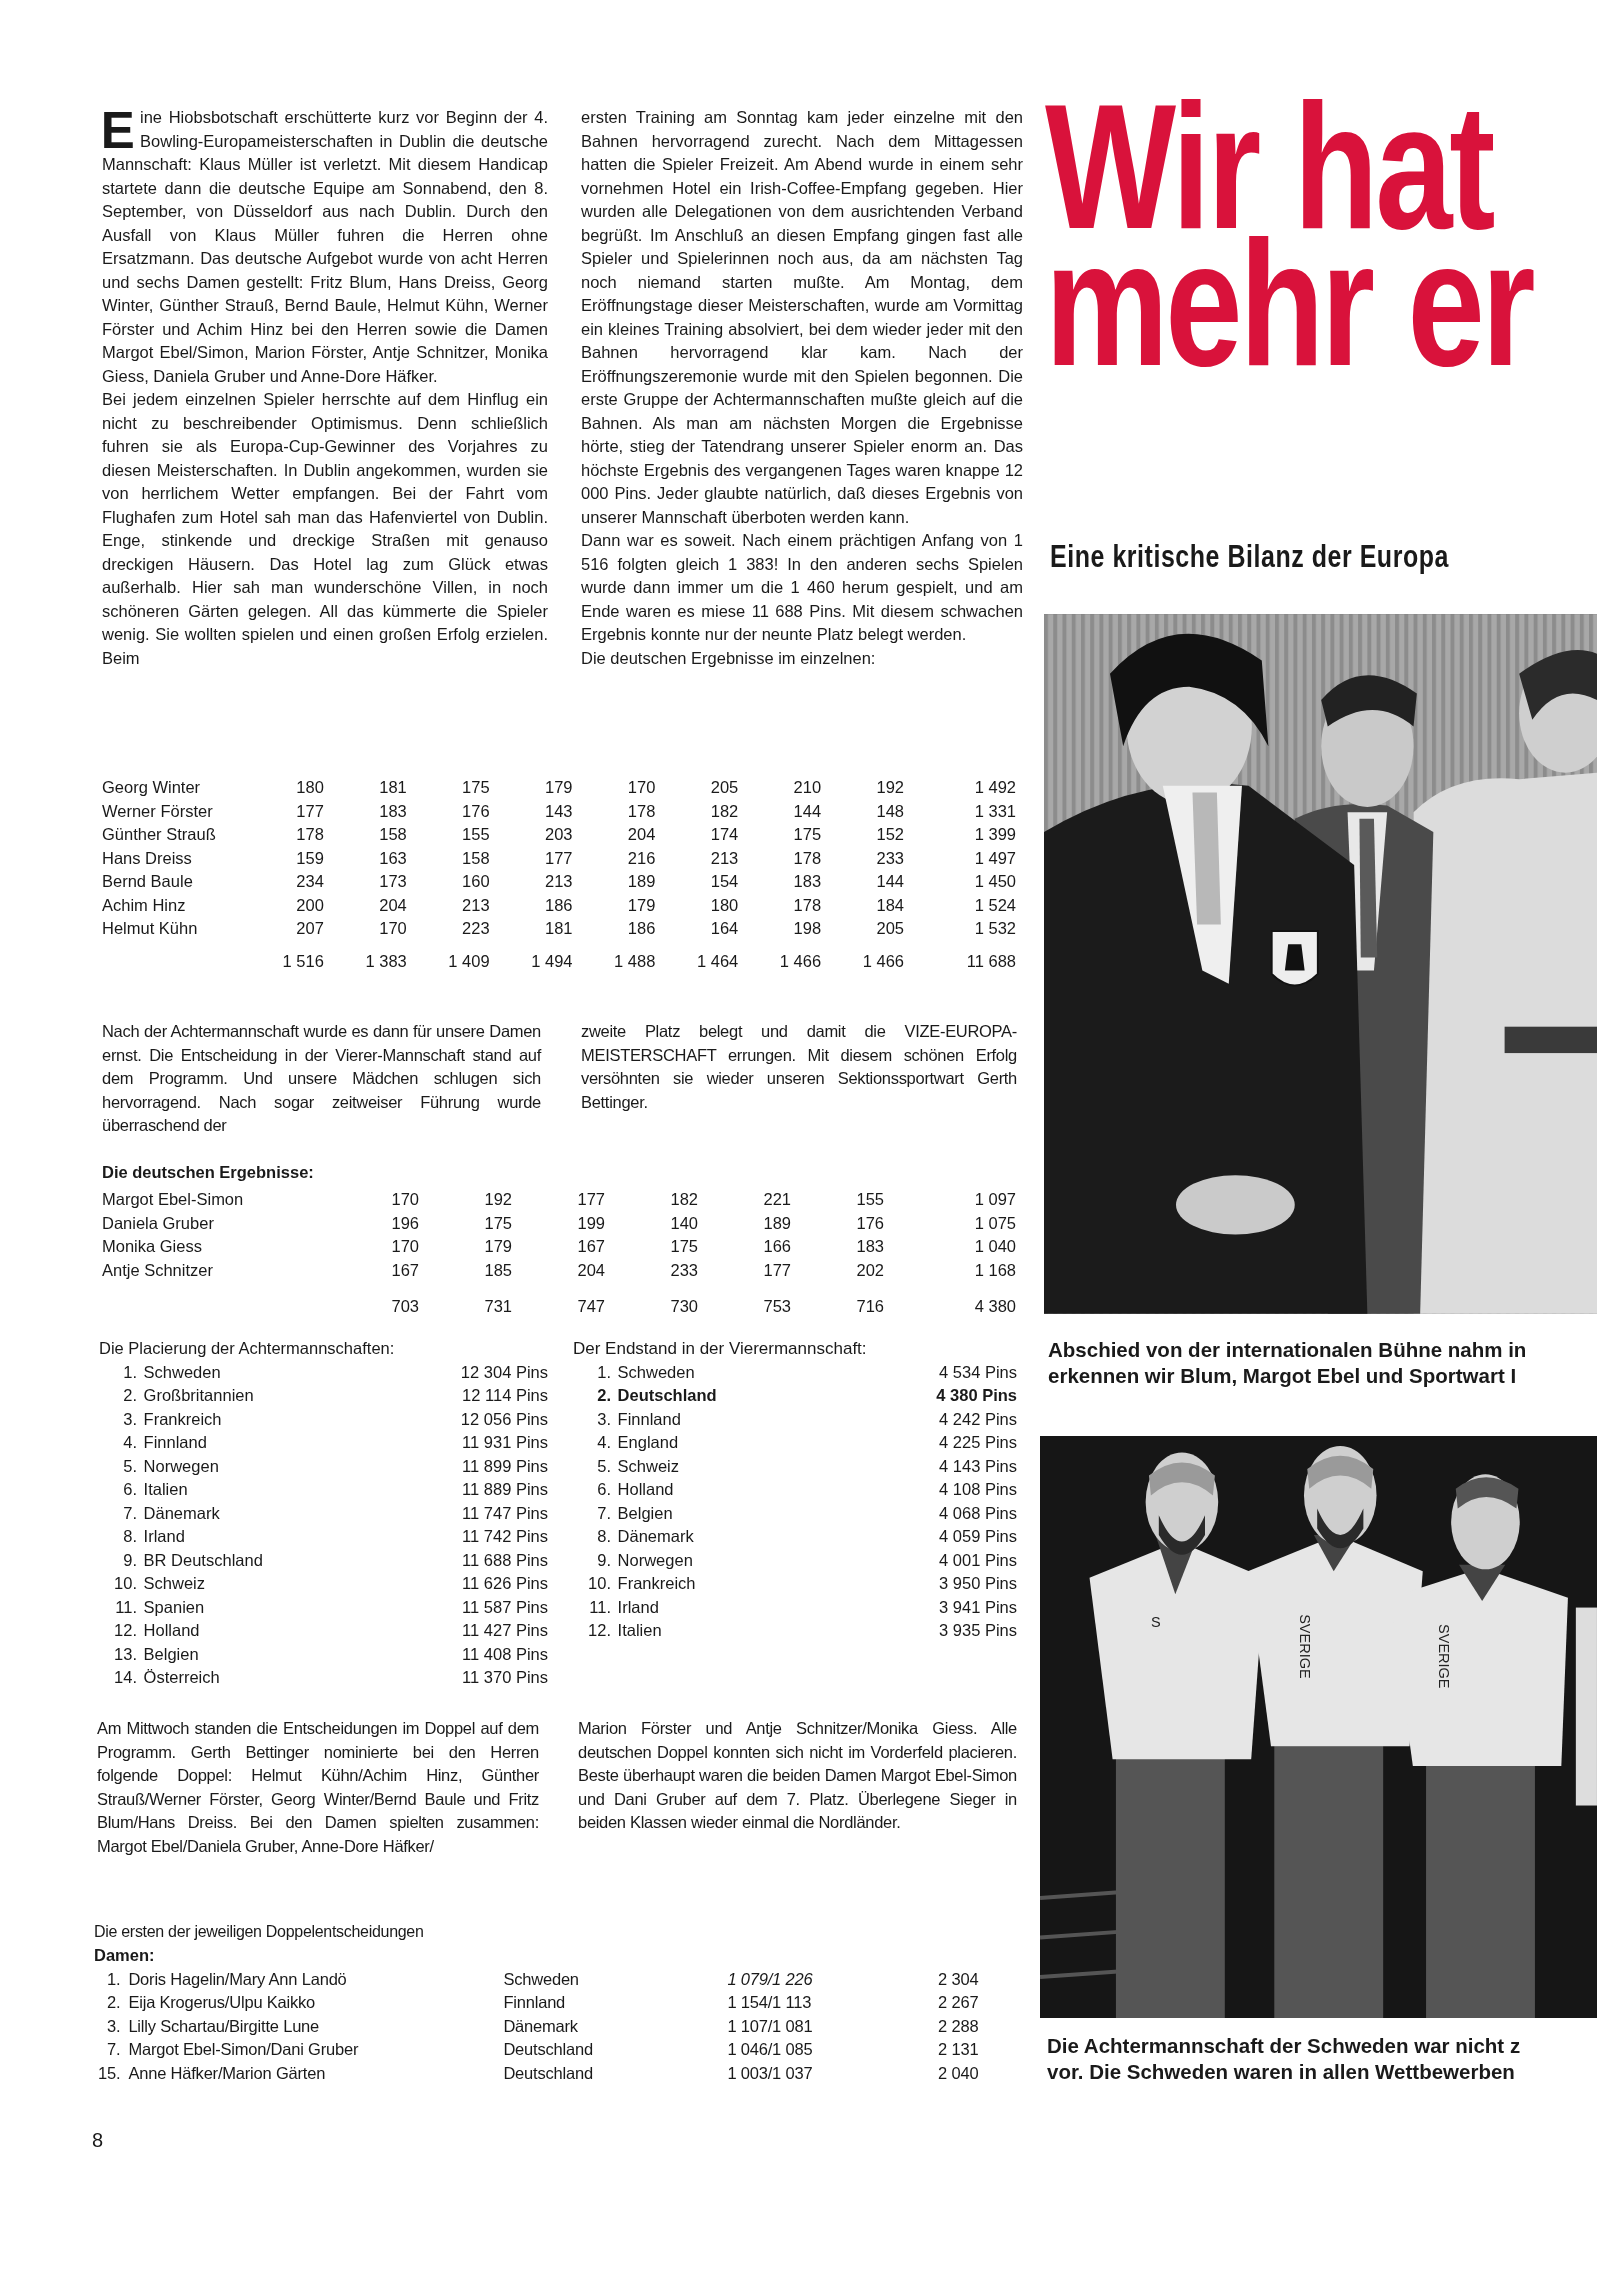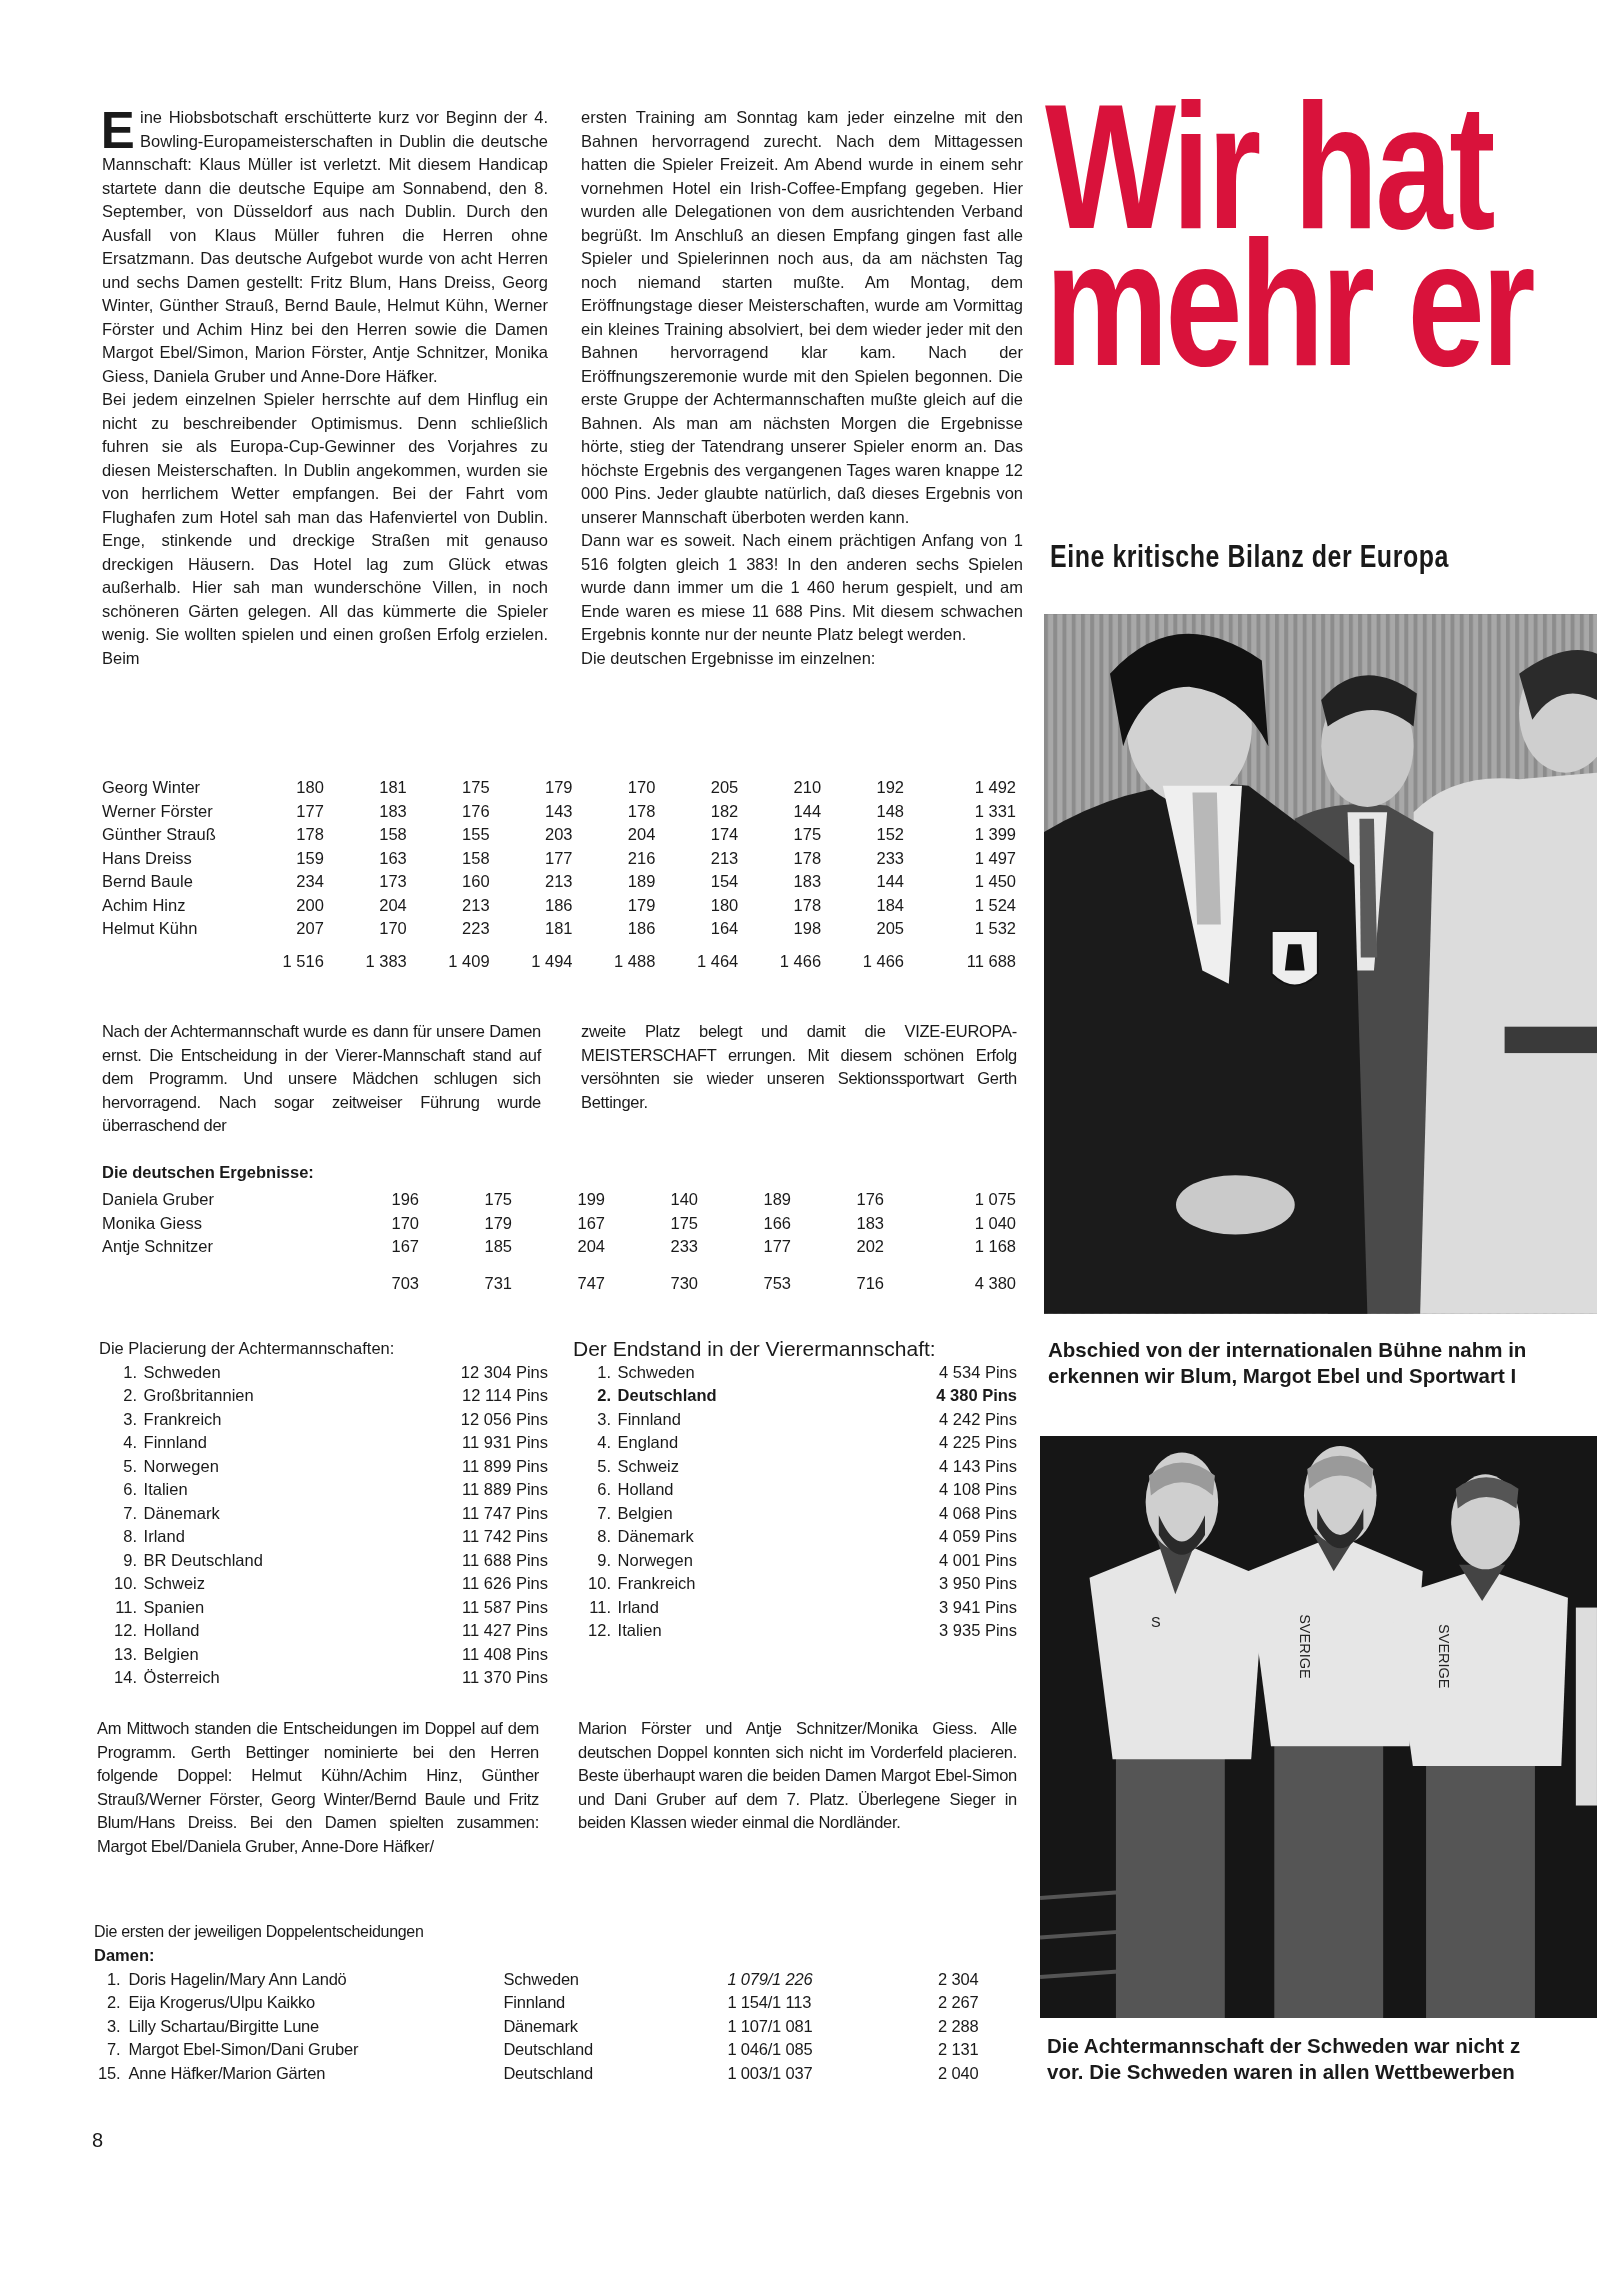--- a/index.html
+++ b/index.html
@@ -163,20 +163,30 @@
       <col>
       <col>
       <col>
       <col>
       <col>
       <col>
       <col style="width:132px">
   </colgroup>
   <tbody id="women-body">
       <tr>
+        <td>Margot Ebel-Simon</td>
+        <td class="num">170</td>
+        <td class="num">192</td>
+        <td class="num">177</td>
+        <td class="num">182</td>
+        <td class="num">221</td>
+        <td class="num">155</td>
+        <td class="num">1 097</td>
+      </tr>
+      <tr>
         <td>Daniela Gruber</td>
         <td class="num">196</td>
         <td class="num">175</td>
         <td class="num">199</td>
         <td class="num">140</td>
         <td class="num">189</td>
         <td class="num">176</td>
         <td class="num">1 075</td>
       </tr>
       <tr>
@@ -282,21 +292,21 @@
       </div>
       <div class="rowline">
         <span style="display: inline-block; width: 38px; text-align: right; padding-right: 6.6px;">14.</span>
         <span style="flex: 1 1 0%;">Österreich</span>
         <span style="text-align: right;">11 370 Pins</span>
       </div>
     </div>
 </div>
 
 <div class="abs" style="left:573px;top:1337px;width:444px;">
-  <div style="font-size:21px;height:23.5px;line-height:23.5px;">Der Endstand in der Vierermannschaft:</div>
+  <div style="font-size:17px;height:23.5px;line-height:23.5px;">Der Endstand in der Vierermannschaft:</div>
   <div id="four-list">
       <div class="rowline">
         <span style="display: inline-block; width: 38px; text-align: right; padding-right: 6.6px;">1.</span>
         <span style="flex: 1 1 0%;">Schweden</span>
         <span style="text-align: right;">4 534 Pins</span>
       </div>
       <div class="rowline bold">
         <span style="display: inline-block; width: 38px; text-align: right; padding-right: 6.6px;">2.</span>
         <span style="flex: 1 1 0%;">Deutschland</span>
         <span style="text-align: right;">4 380 Pins</span>

